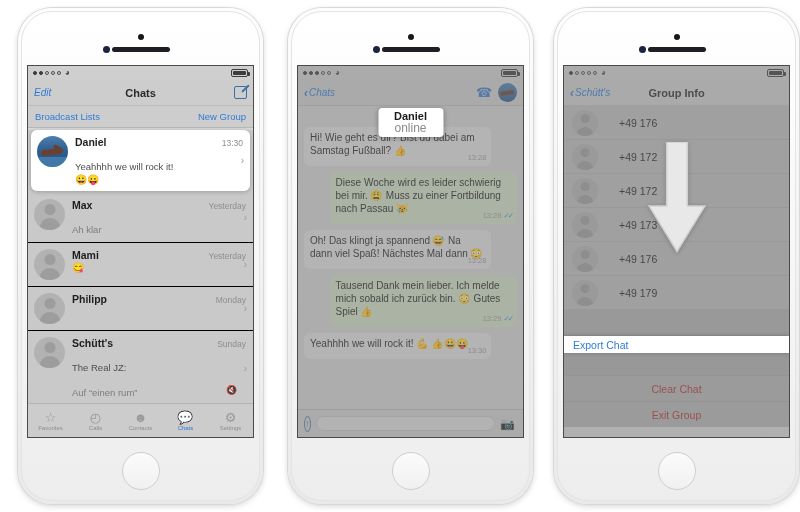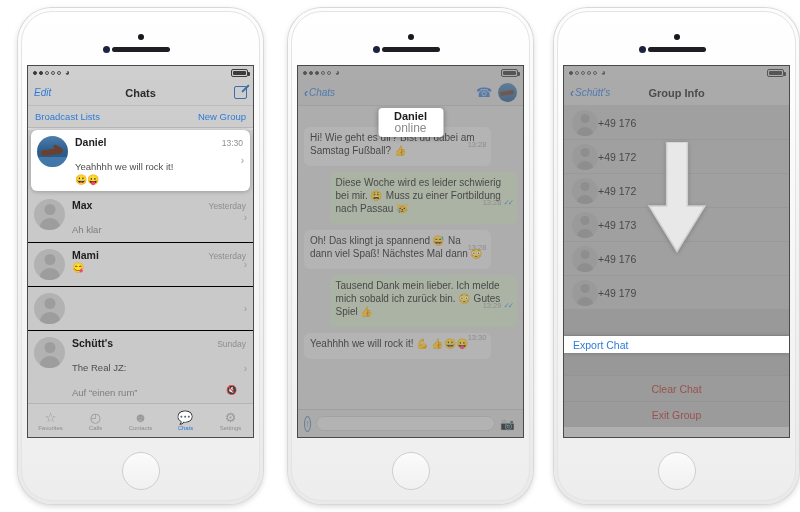--- a/index.html
+++ b/index.html
@@ -149,21 +149,21 @@
   .tab.active .tico{color:#2f7bd6;}
 
   
   .convo{background:#d3d3d3;padding:4px 6px 0;height:315px;overflow:hidden;position:relative;}
   .bub{
     max-width:88%;border-radius:6px;padding:4px 6px 9px;margin-bottom:6px;
     font-size:10px;line-height:1.3;color:#1f1f1f;position:relative;
   }
   .bub.in{background:#dedede;}
   .bub.out{background:#cfddc4;margin-left:auto;margin-top:6px;}
-  .bub .t{position:absolute;right:5px;bottom:16px;font-size:7.5px;color:#9b9b9b;}
+  .bub .t{position:absolute;right:5px;bottom:3px;font-size:7.5px;color:#9b9b9b;}
   .bub .t .tk{color:#3f8ae0;letter-spacing:-2px;margin-left:2px;}
   .title-pop{
     position:absolute;left:50%;top:2px;transform:translateX(-50%);
     background:#fff;border-radius:4px;padding:2px 16px;text-align:center;
     box-shadow:0 1px 5px rgba(0,0,0,.3);z-index:50;
   }
   .title-pop .nm{font-size:11px;font-weight:bold;color:#1c1c1c;}
   .title-pop .st{font-size:12px;color:#8b8b8b;margin-top:-1px;}
   .inputbar{
     position:absolute;left:0;right:0;bottom:0;height:28px;background:#cfcfcf;
@@ -172,21 +172,21 @@
   .icirc{width:16px;height:16px;border-radius:50%;border:1.3px solid #5b81aa;color:#5b81aa;font-size:10px;display:flex;align-items:center;justify-content:center;}
   .tfield{flex:1;height:15px;border-radius:8px;background:#dcdcdc;border:1px solid #c2c2c2;}
   .camico,.micico{font-size:12px;color:#5b81aa;}
   .dots3{font-size:9px;color:#5b81aa;letter-spacing:0;line-height:.7;}
   .callico{font-size:13px;color:#3b7bc8;transform:scaleX(-1);}
   .navav{width:19px;height:19px;border-radius:50%;background:linear-gradient(180deg,#4d7fae,#2b5a88);position:relative;overflow:hidden;}
   .navav .sw{position:absolute;left:2px;top:8px;width:14px;height:4px;border-radius:3px;background:#6c4030;transform:rotate(-8deg);}
 
   
   .ginfo{background:#bcbcbc;position:relative;height:315px;}
-  .grow{display:flex;align-items:center;gap:0;padding:4px 8px;border-bottom:1px solid #b0b0b0;height:34px;}
+  .grow{display:flex;align-items:center;gap:21px;padding:4px 8px;border-bottom:1px solid #b0b0b0;height:34px;}
   .gnum{font-size:10.5px;color:#1f1f1f;}
   .gap{height:26px;background:#b0b0b0;border-bottom:1px solid #a6a6a6;}
   .export{
     background:#ffffff;height:17px;display:flex;align-items:center;padding:0 9px;
     font-size:10.5px;color:#2f7bd6;box-shadow:0 0 4px rgba(0,0,0,.25);position:relative;z-index:45;
   }
   .gspacer{height:22px;background:#aeaeae;}
   .gact{height:26px;display:flex;align-items:center;justify-content:center;
         font-size:10.5px;color:#b0352f;background:#b4b4b4;border-top:1px solid #a8a8a8;}
   .bigarrow{
@@ -283,20 +283,24 @@
           </div>
           <span class="rarrow">›</span>
         </div>
 
         <div class="row">
           <div class="avatar">
               <div class="head"></div>
               <div class="person"></div>
             </div>
           <div class="rowbody">
+            <div class="rowtop">
+              <span class="rname">Philipp</span>
+              <span class="rtime">Monday</span>
+            </div>
           </div>
           <span class="rarrow">›</span>
         </div>
 
         <div class="row">
           <div class="avatar">
               <div class="head"></div>
               <div class="person"></div>
             </div>
           <div class="rowbody">

